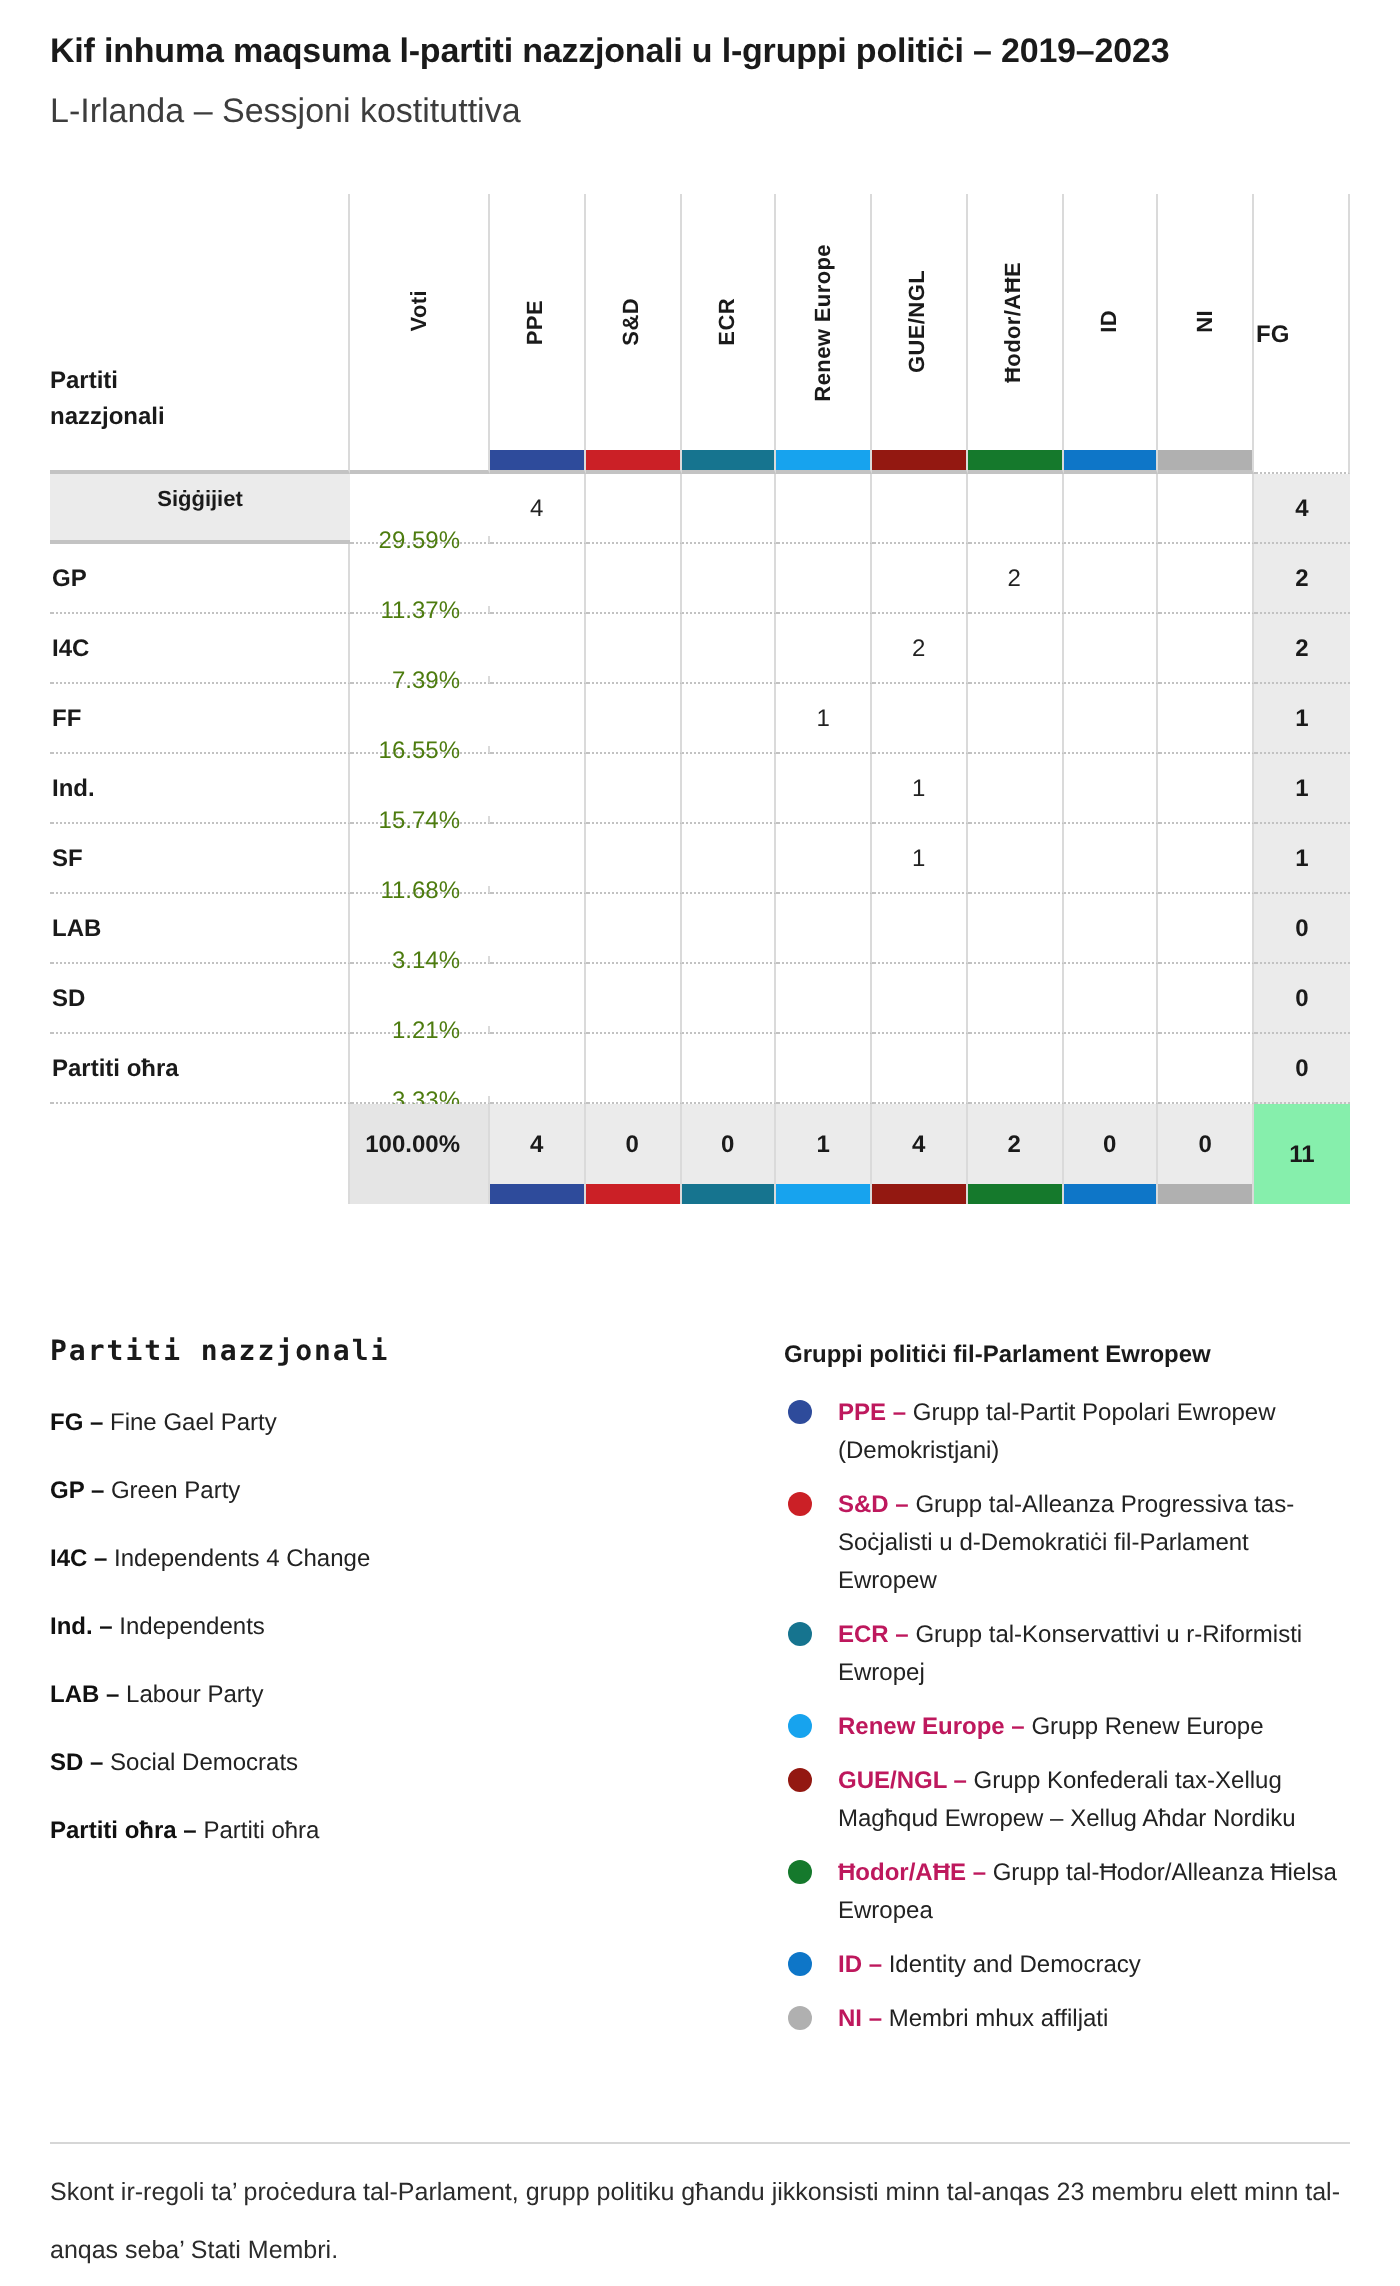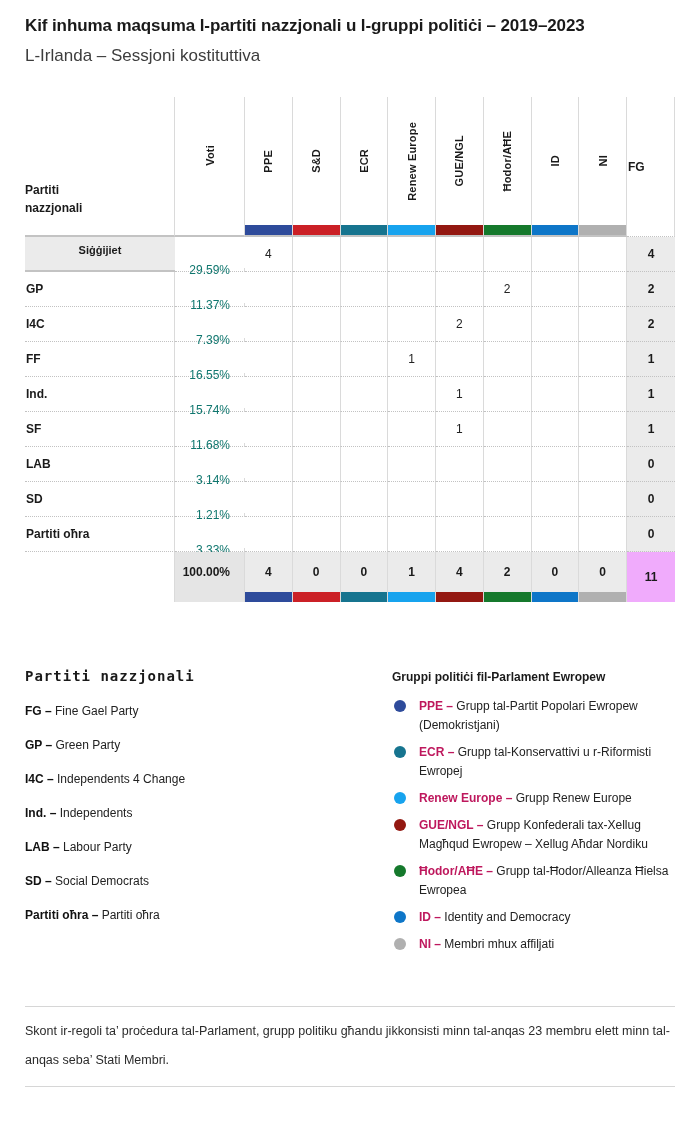--- a/index.html
+++ b/index.html
@@ -31,30 +31,30 @@
   .hd-voti { align-items:center; justify-content:center; padding-bottom:22px; }
   .hd-group { flex-direction:column; }
   .vwrap { flex:1; display:flex; align-items:center; justify-content:center; }
   .vtext { writing-mode:vertical-rl; transform:rotate(180deg); font-weight:700; font-size:11px; white-space:nowrap; letter-spacing:0.2px; }
   .bar { height:10px; width:100%; }
   .hd-seats { background:#ebebeb; align-items:flex-end; justify-content:center; }
   .seats-hd-label { font-weight:700; font-size:11px; text-align:center; width:100%; padding:0 2px 12px 2px; line-height:15px; overflow-wrap:break-word; word-break:break-word; }
 
   .bd { border-bottom:1px dotted #c2c2c2; display:flex; align-items:center; }
   .party { font-weight:700; padding-left:1px; }
-  .voti  { justify-content:flex-end; padding-right:14px; color:#0f766e;margin-top:31px; }
+  .voti  { justify-content:flex-end; padding-right:14px; color:#4d7c0f;margin-top:31px; }
   .num   { justify-content:center; color:#222; }
   .seats { background:#ebebeb; justify-content:center; font-weight:700; }
 
   .trw { display:flex; }
   .tr-party { background:#fff; }
   .tr-voti  { background:#e5e5e5; font-weight:700; align-items:center; justify-content:flex-end; padding-right:14px; padding-bottom:10px; }
   .tr-num   { background:#ebebeb; flex-direction:column; }
   .tnum { flex:1; display:flex; align-items:center; justify-content:center; font-weight:700; color:#1a1a1a; }
-  .tr-seats { background:#f0abfc; align-items:center; justify-content:center; font-weight:700; padding-bottom:0; }
+  .tr-seats { background:#86efac; align-items:center; justify-content:center; font-weight:700; padding-bottom:0; }
 
   
   .legends { display:flex; margin-top:66px; }
   .legend-left { width:367px; }
   .legend-left h3 {
     font-family:"DejaVu Sans Mono", monospace;
     font-size:14px; font-weight:700; letter-spacing:1px; margin:0 0 15px 0;
   }
   .lp-item { font-size:12px; margin-bottom:9.5px; color:#222;margin-top:20px; }
   .lp-item b { color:#111; }
@@ -285,20 +285,24 @@
       </div>
   </div>
   <div class="legend-right">
     <h3>Gruppi politiċi fil-Parlament Ewropew</h3>
     <div id="lg-items">
         <div class="lg-item">
           <span class="dot" style="background: rgb(46, 75, 155);"></span>
           <div class="lg-text"><b>PPE – </b>Grupp tal-Partit Popolari Ewropew (Demokristjani)</div>
         </div>
         <div class="lg-item">
+          <span class="dot" style="background: rgb(203, 32, 38);"></span>
+          <div class="lg-text"><b>S&amp;D – </b>Grupp tal-Alleanza Progressiva tas-Soċjalisti u d-Demokratiċi fil-Parlament Ewropew</div>
+        </div>
+        <div class="lg-item">
           <span class="dot" style="background: rgb(22, 116, 143);"></span>
           <div class="lg-text"><b>ECR – </b>Grupp tal-Konservattivi u r-Riformisti Ewropej</div>
         </div>
         <div class="lg-item">
           <span class="dot" style="background: rgb(23, 163, 238);"></span>
           <div class="lg-text"><b>Renew Europe – </b>Grupp Renew Europe</div>
         </div>
         <div class="lg-item">
           <span class="dot" style="background: rgb(147, 24, 17);"></span>
           <div class="lg-text"><b>GUE/NGL – </b>Grupp Konfederali tax-Xellug Magħqud Ewropew – Xellug Aħdar Nordiku</div>

